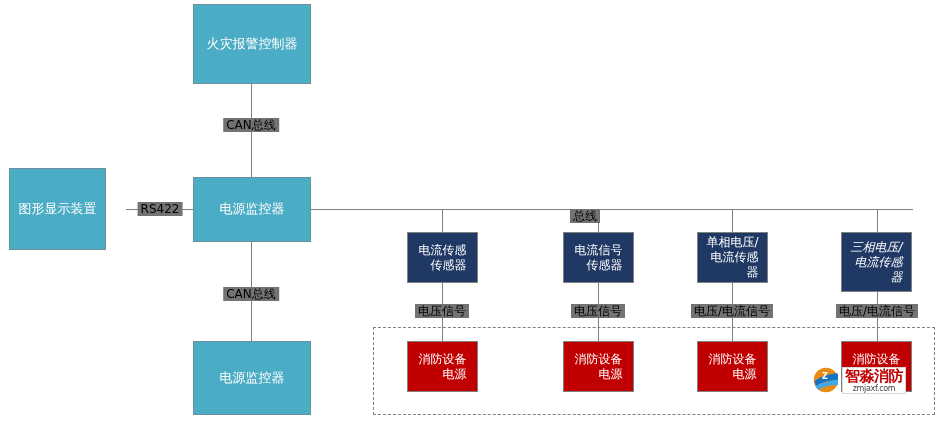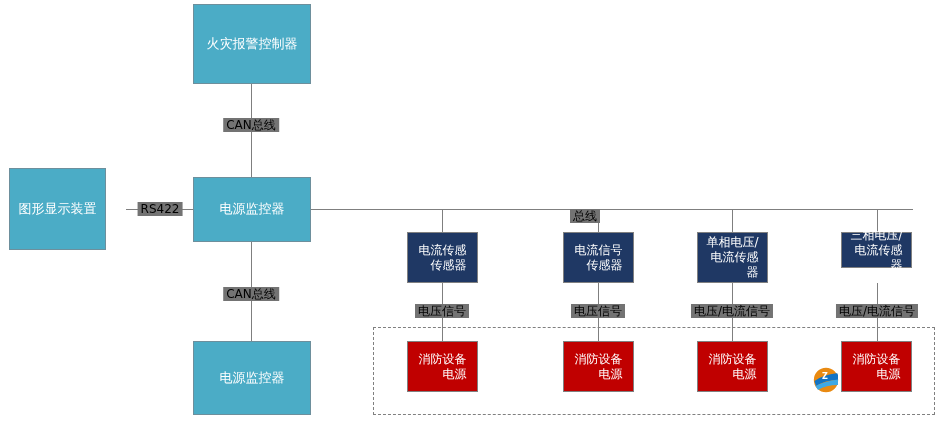--- a/index.html
+++ b/index.html
@@ -69,21 +69,21 @@
 
   <div class="box box-cyan" style="left:193px;top:341px;width:118px;height:74px;">电源监控器</div>
 
   <div class="box box-navy" style="left:407px;top:232px;width:71px;height:51px;">电流传感
 传感器</div>
   <div class="box box-navy" style="left:563px;top:232px;width:71px;height:51px;">电流信号
 传感器</div>
   <div class="box box-navy" style="left:697px;top:232px;width:71px;height:51px;">单相电压/
 电流传感
 器</div>
-  <div class="box box-navy" style="left:841px;top:232px;width:71px;height:36px;">三相电压/
+  <div class="box box-navy" style="left:841px;top:232px;width:71px;height:60px;font-style:italic;">三相电压/
 电流传感
 器</div>
 
   <div class="box box-red" style="left:407px;top:341px;width:71px;height:51px;">消防设备
 电源</div>
   <div class="box box-red" style="left:563px;top:341px;width:71px;height:51px;">消防设备
 电源</div>
   <div class="box box-red" style="left:697px;top:341px;width:71px;height:51px;">消防设备
 电源</div>
   <div class="box box-red" style="left:841px;top:341px;width:71px;height:51px;">消防设备
@@ -103,15 +103,19 @@
     <div id="wm-mark">
       <svg viewBox="0 0 26 26" width="26" height="26" aria-hidden="true">
         <circle cx="13" cy="13" r="12.5" fill="#ffffff"></circle>
         <path d="M13 0.8 A12.2 12.2 0 0 1 25.2 13 A12.2 12.2 0 0 1 13 25.2
                  A12.2 12.2 0 0 1 0.8 13 A12.2 12.2 0 0 1 13 0.8 Z" fill="#E98A12"></path>
         <path d="M1.5 14 Q9 8 25 6 L25 13 Q12 13 3 19 Z" fill="#1273C4"></path>
         <path d="M2.5 19 Q12 14 25 12.5 L25 18 Q13 18 5 23 Z" fill="#3FA9E5"></path>
         <text x="9" y="12" font-size="8" fill="#ffffff" font-family="'DejaVu Sans',sans-serif" font-weight="bold">Z</text>
       </svg>
     </div>
+    <div id="wm-badge">
+      <div id="wm-name">智淼消防</div>
+      <div id="wm-url">zmjaxf.com</div>
+    </div>
   </div>
 
 </div>
 
 </body></html>

